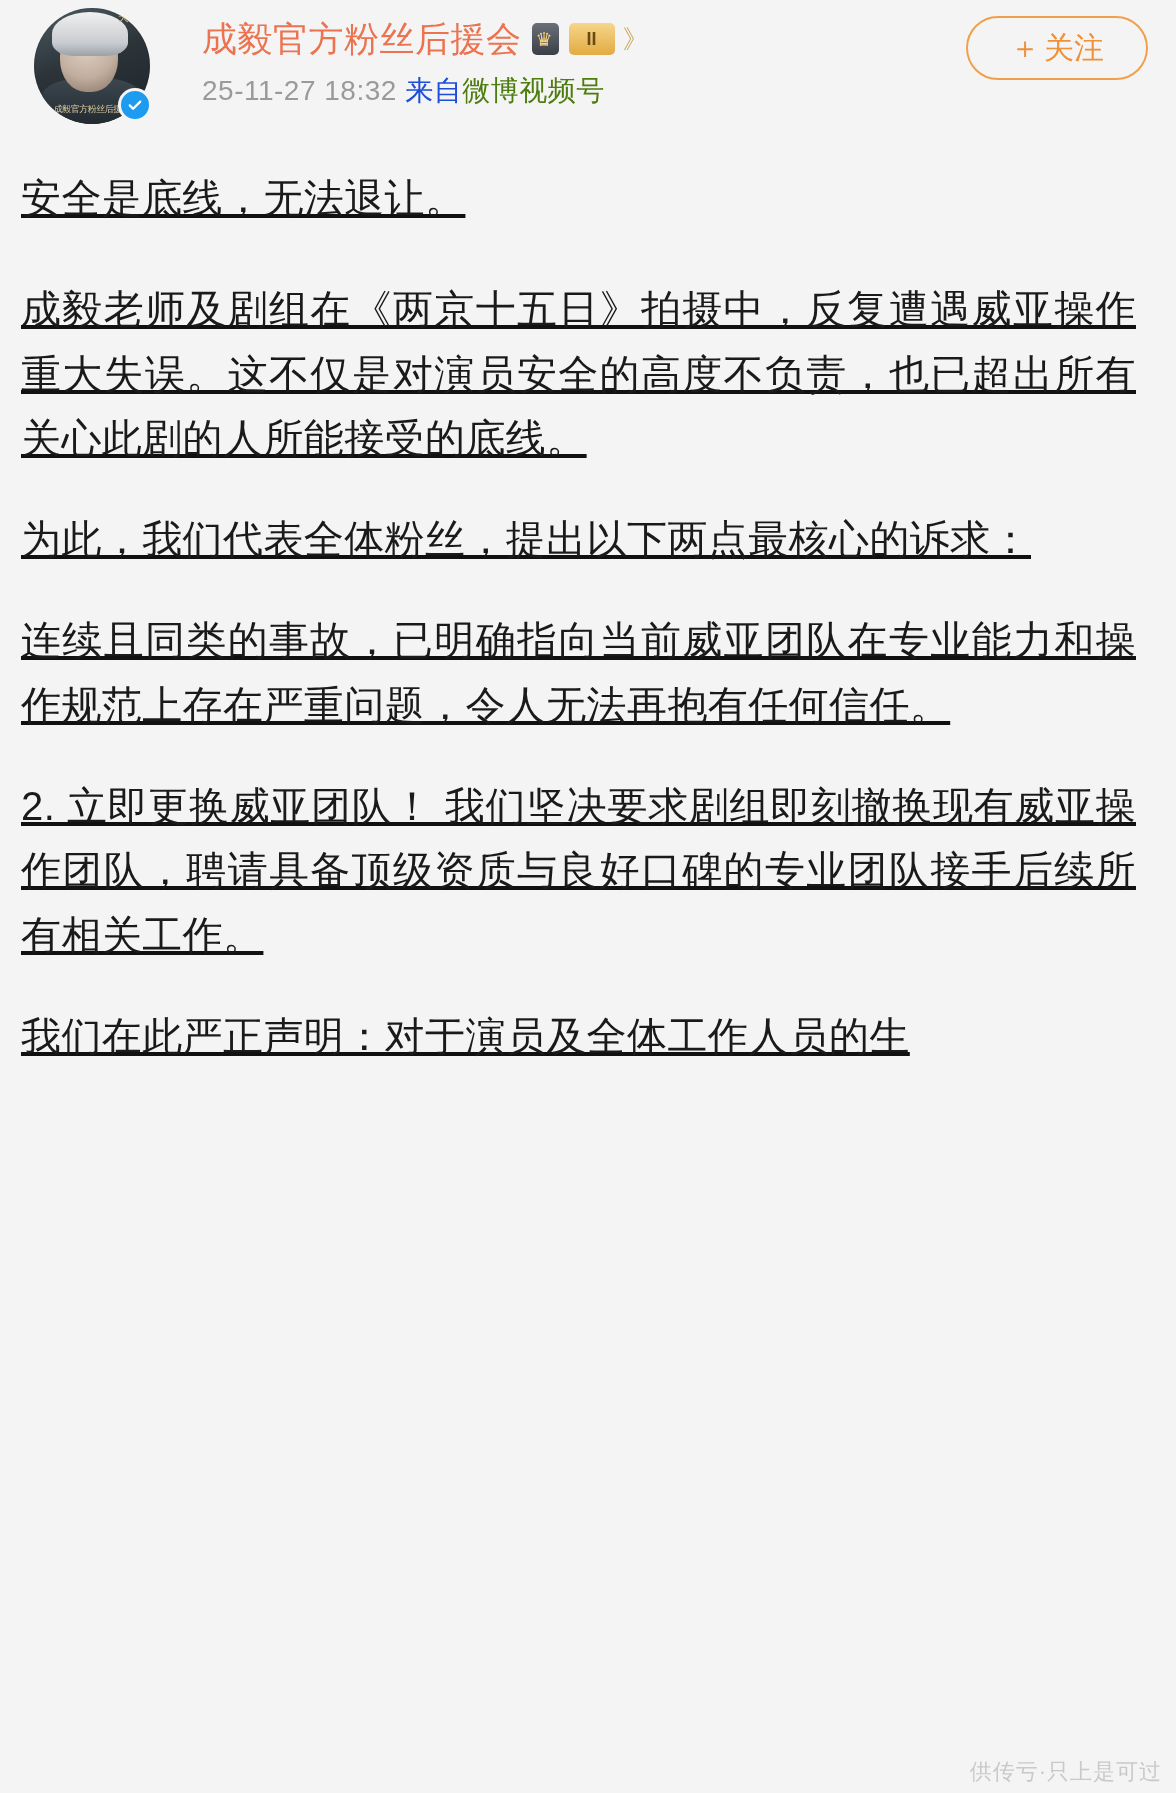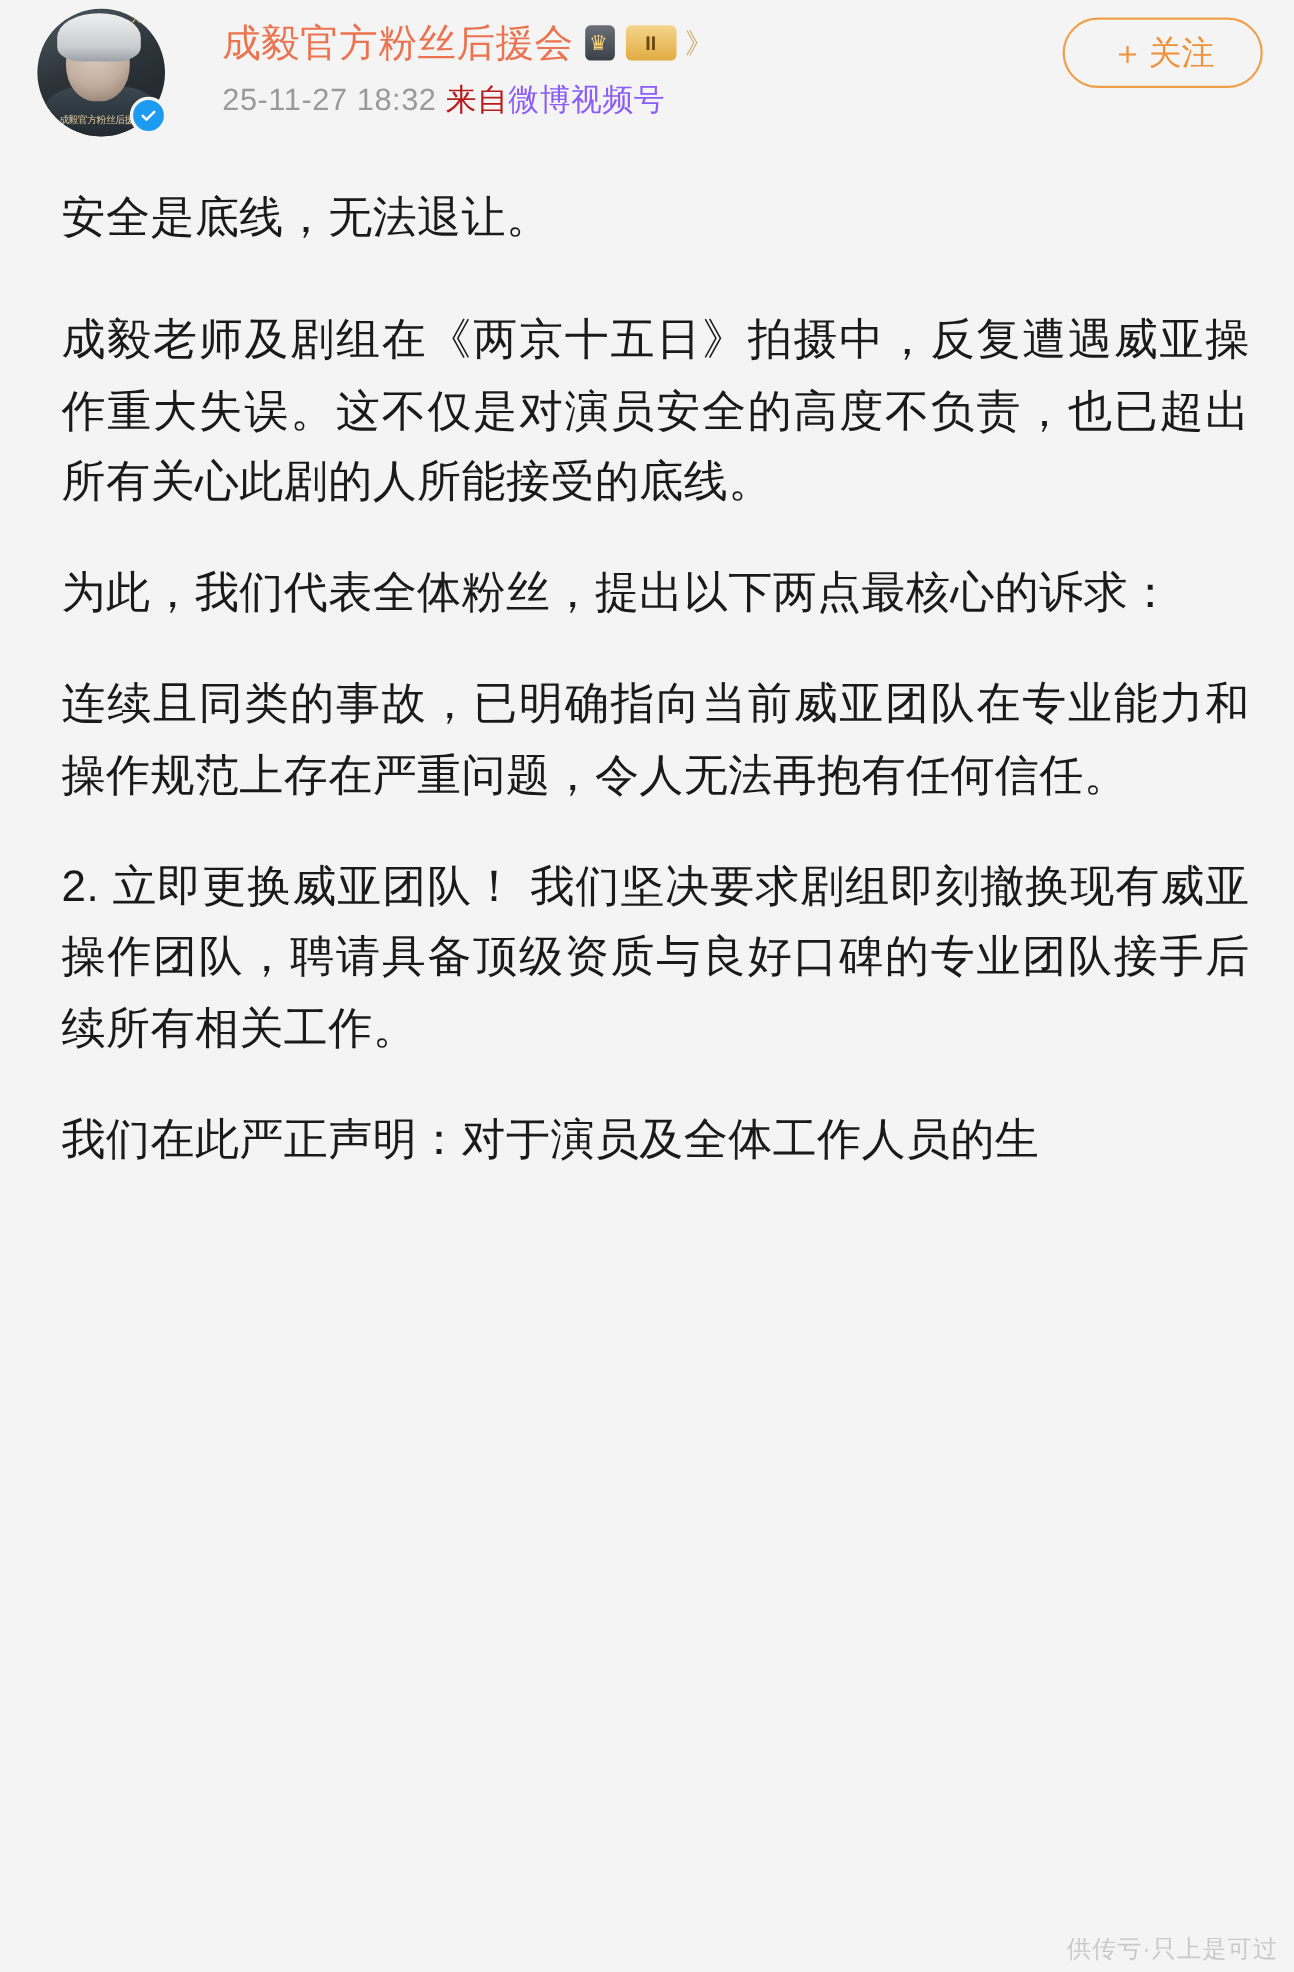--- a/index.html
+++ b/index.html
@@ -162,22 +162,22 @@
     margin-left: -2px;
   }
 
   .meta-row {
     margin-top: 10px;
     font-size: 28px;
     color: #9a9a9a;
     letter-spacing: 0.5px;
     white-space: nowrap;
   }
-  .meta-row .src { color: #b91c1c; }
-  .meta-row .src-link { color: #8b5cf6; }
+  .meta-row .src { color: #1d4ed8; }
+  .meta-row .src-link { color: #4d7c0f; }
   .loc-row {
     margin-top: 10px;
     font-size: 28px;
     color: #9a9a9a;
   }
 
   .follow-btn {
     position: absolute;
     right: 28px;
     top: 16px;
@@ -192,22 +192,23 @@
     align-items: center;
     justify-content: center;
     gap: 4px;
     box-sizing: border-box;
     cursor: pointer;
   }
   .follow-btn .plus { font-size: 30px; }
 
   
   .content {
-    padding: 6px 40px 0 56px;
-    box-sizing: border-box;
+    padding: 6px 40px 0 21px;
+    box-sizing: border-box;
+    text-decoration: underline;
   }
   .para {
     font-size: 40px;
     line-height: 1.62;
     color: #1a1a1a;
     letter-spacing: 0.4px;
     margin: 0 0 36px 0;
     text-align: justify;
     word-break: break-all;
   }

